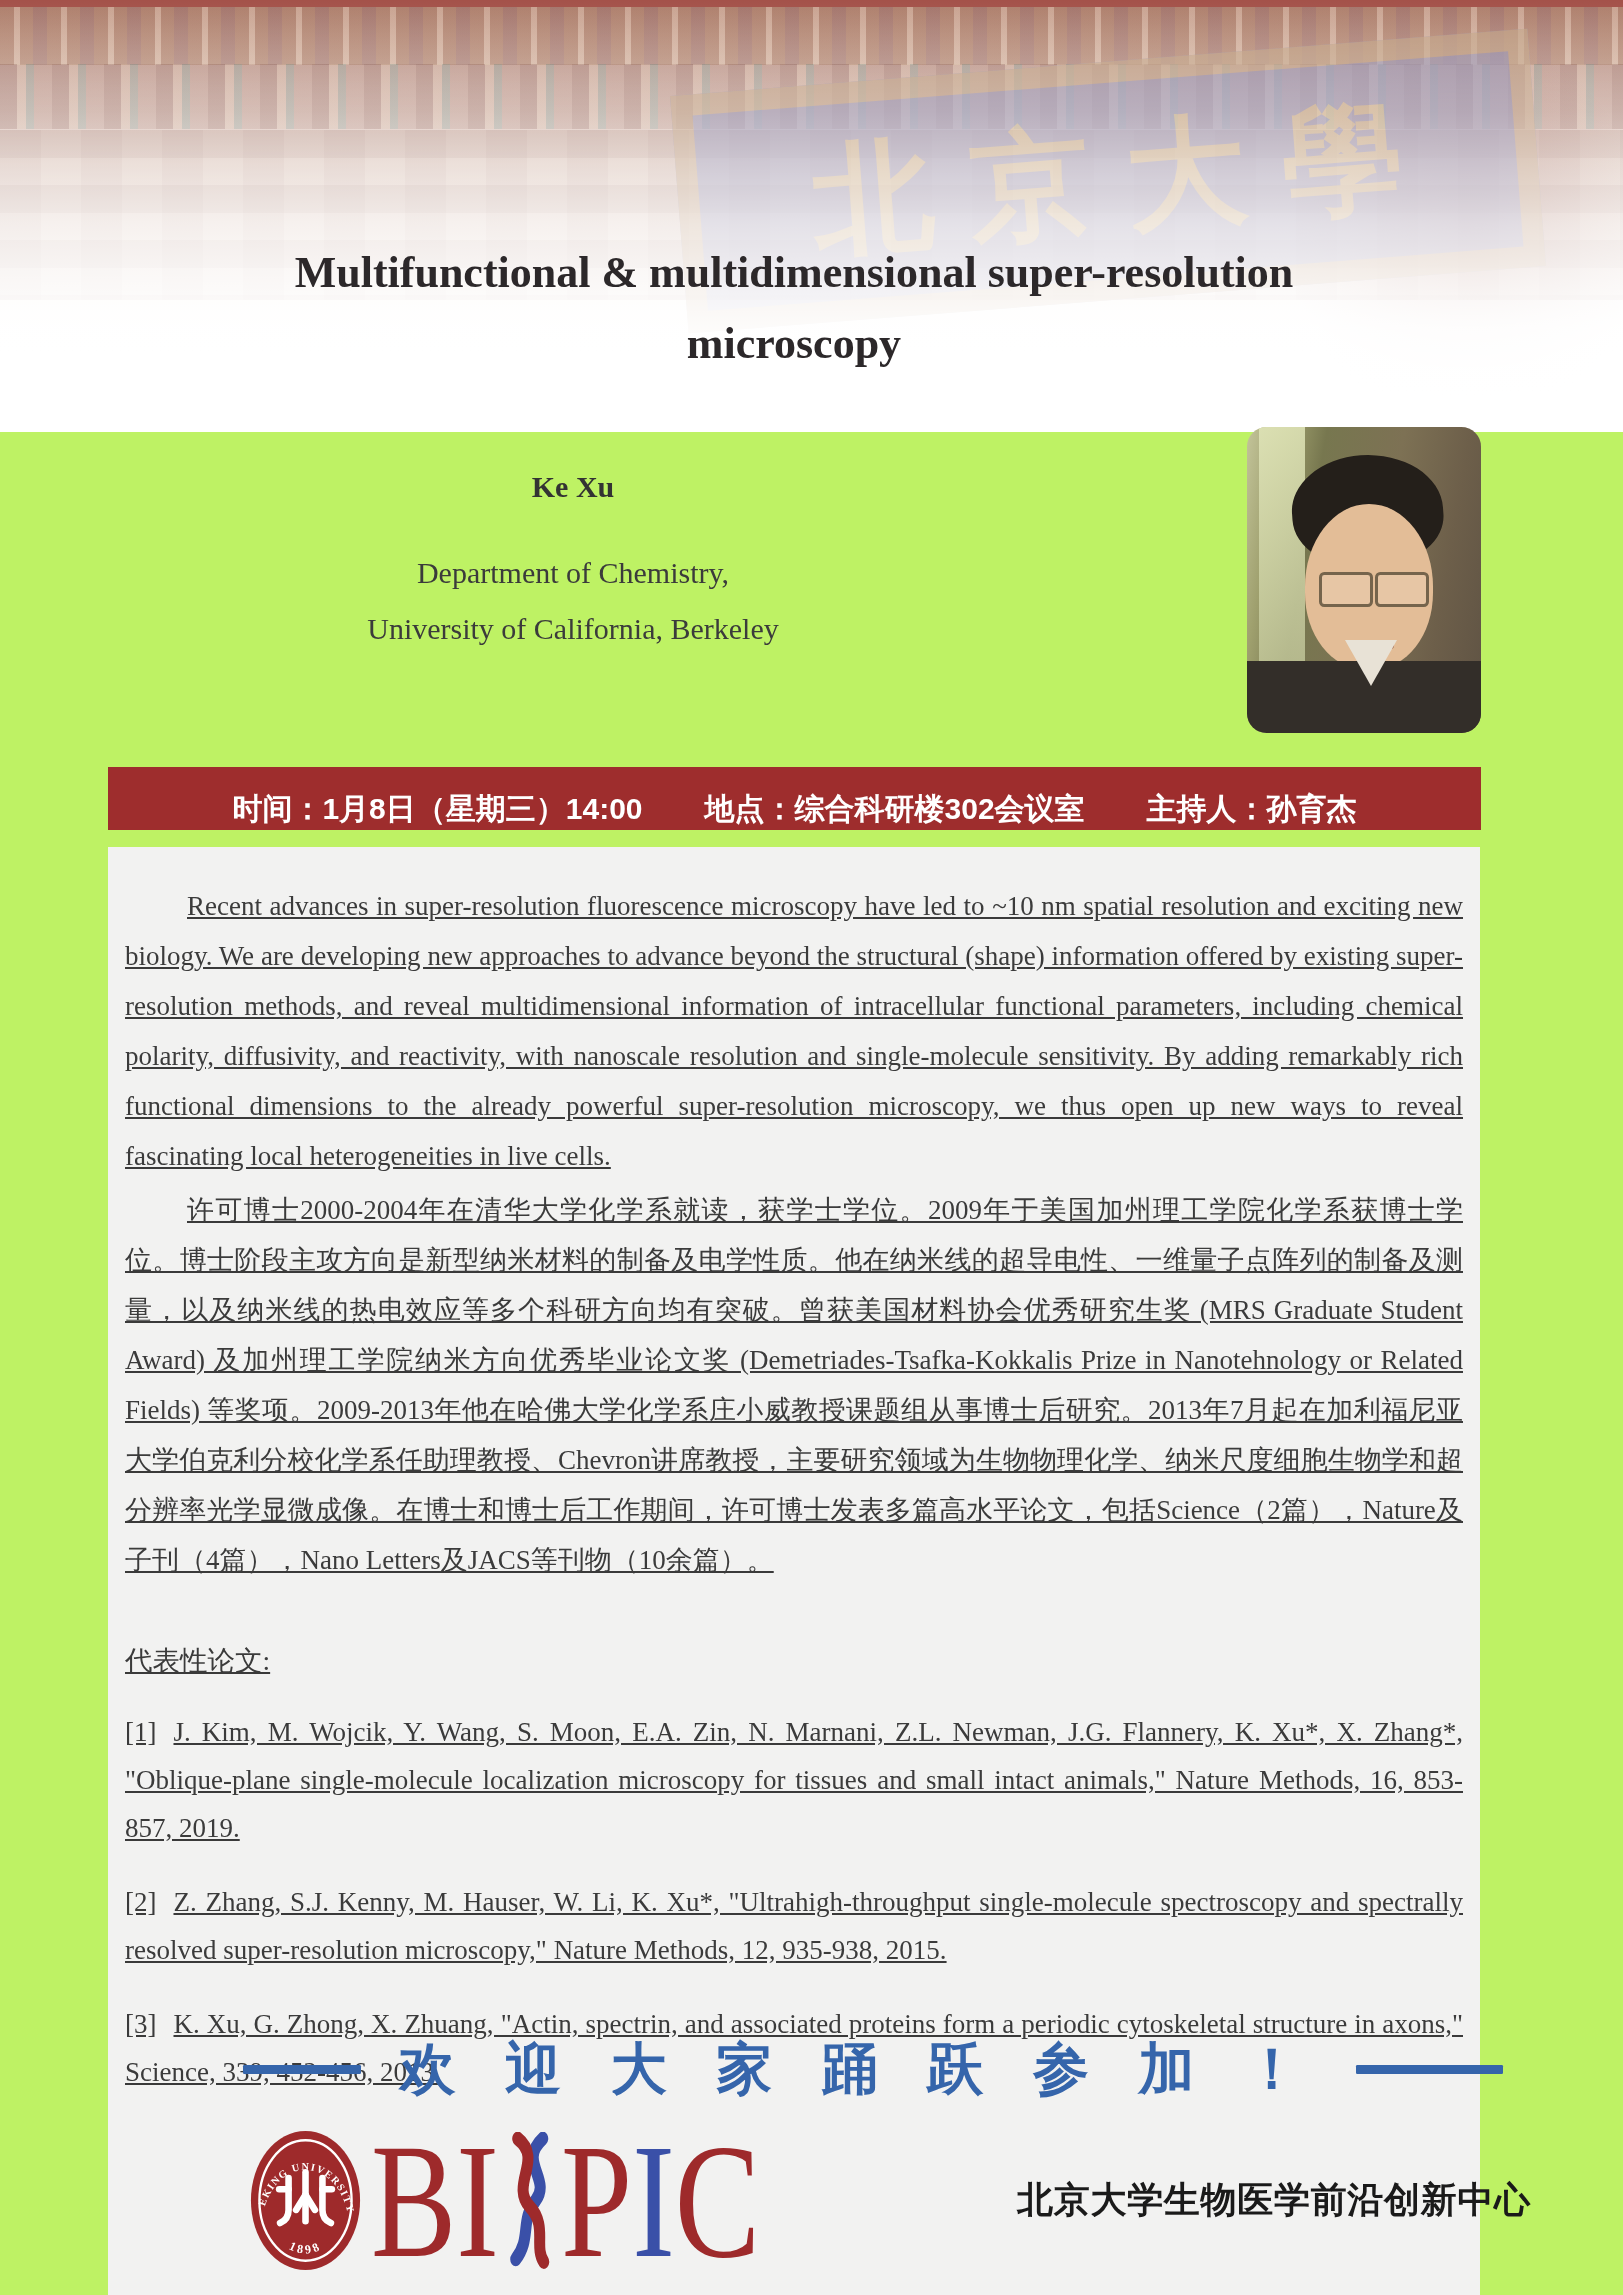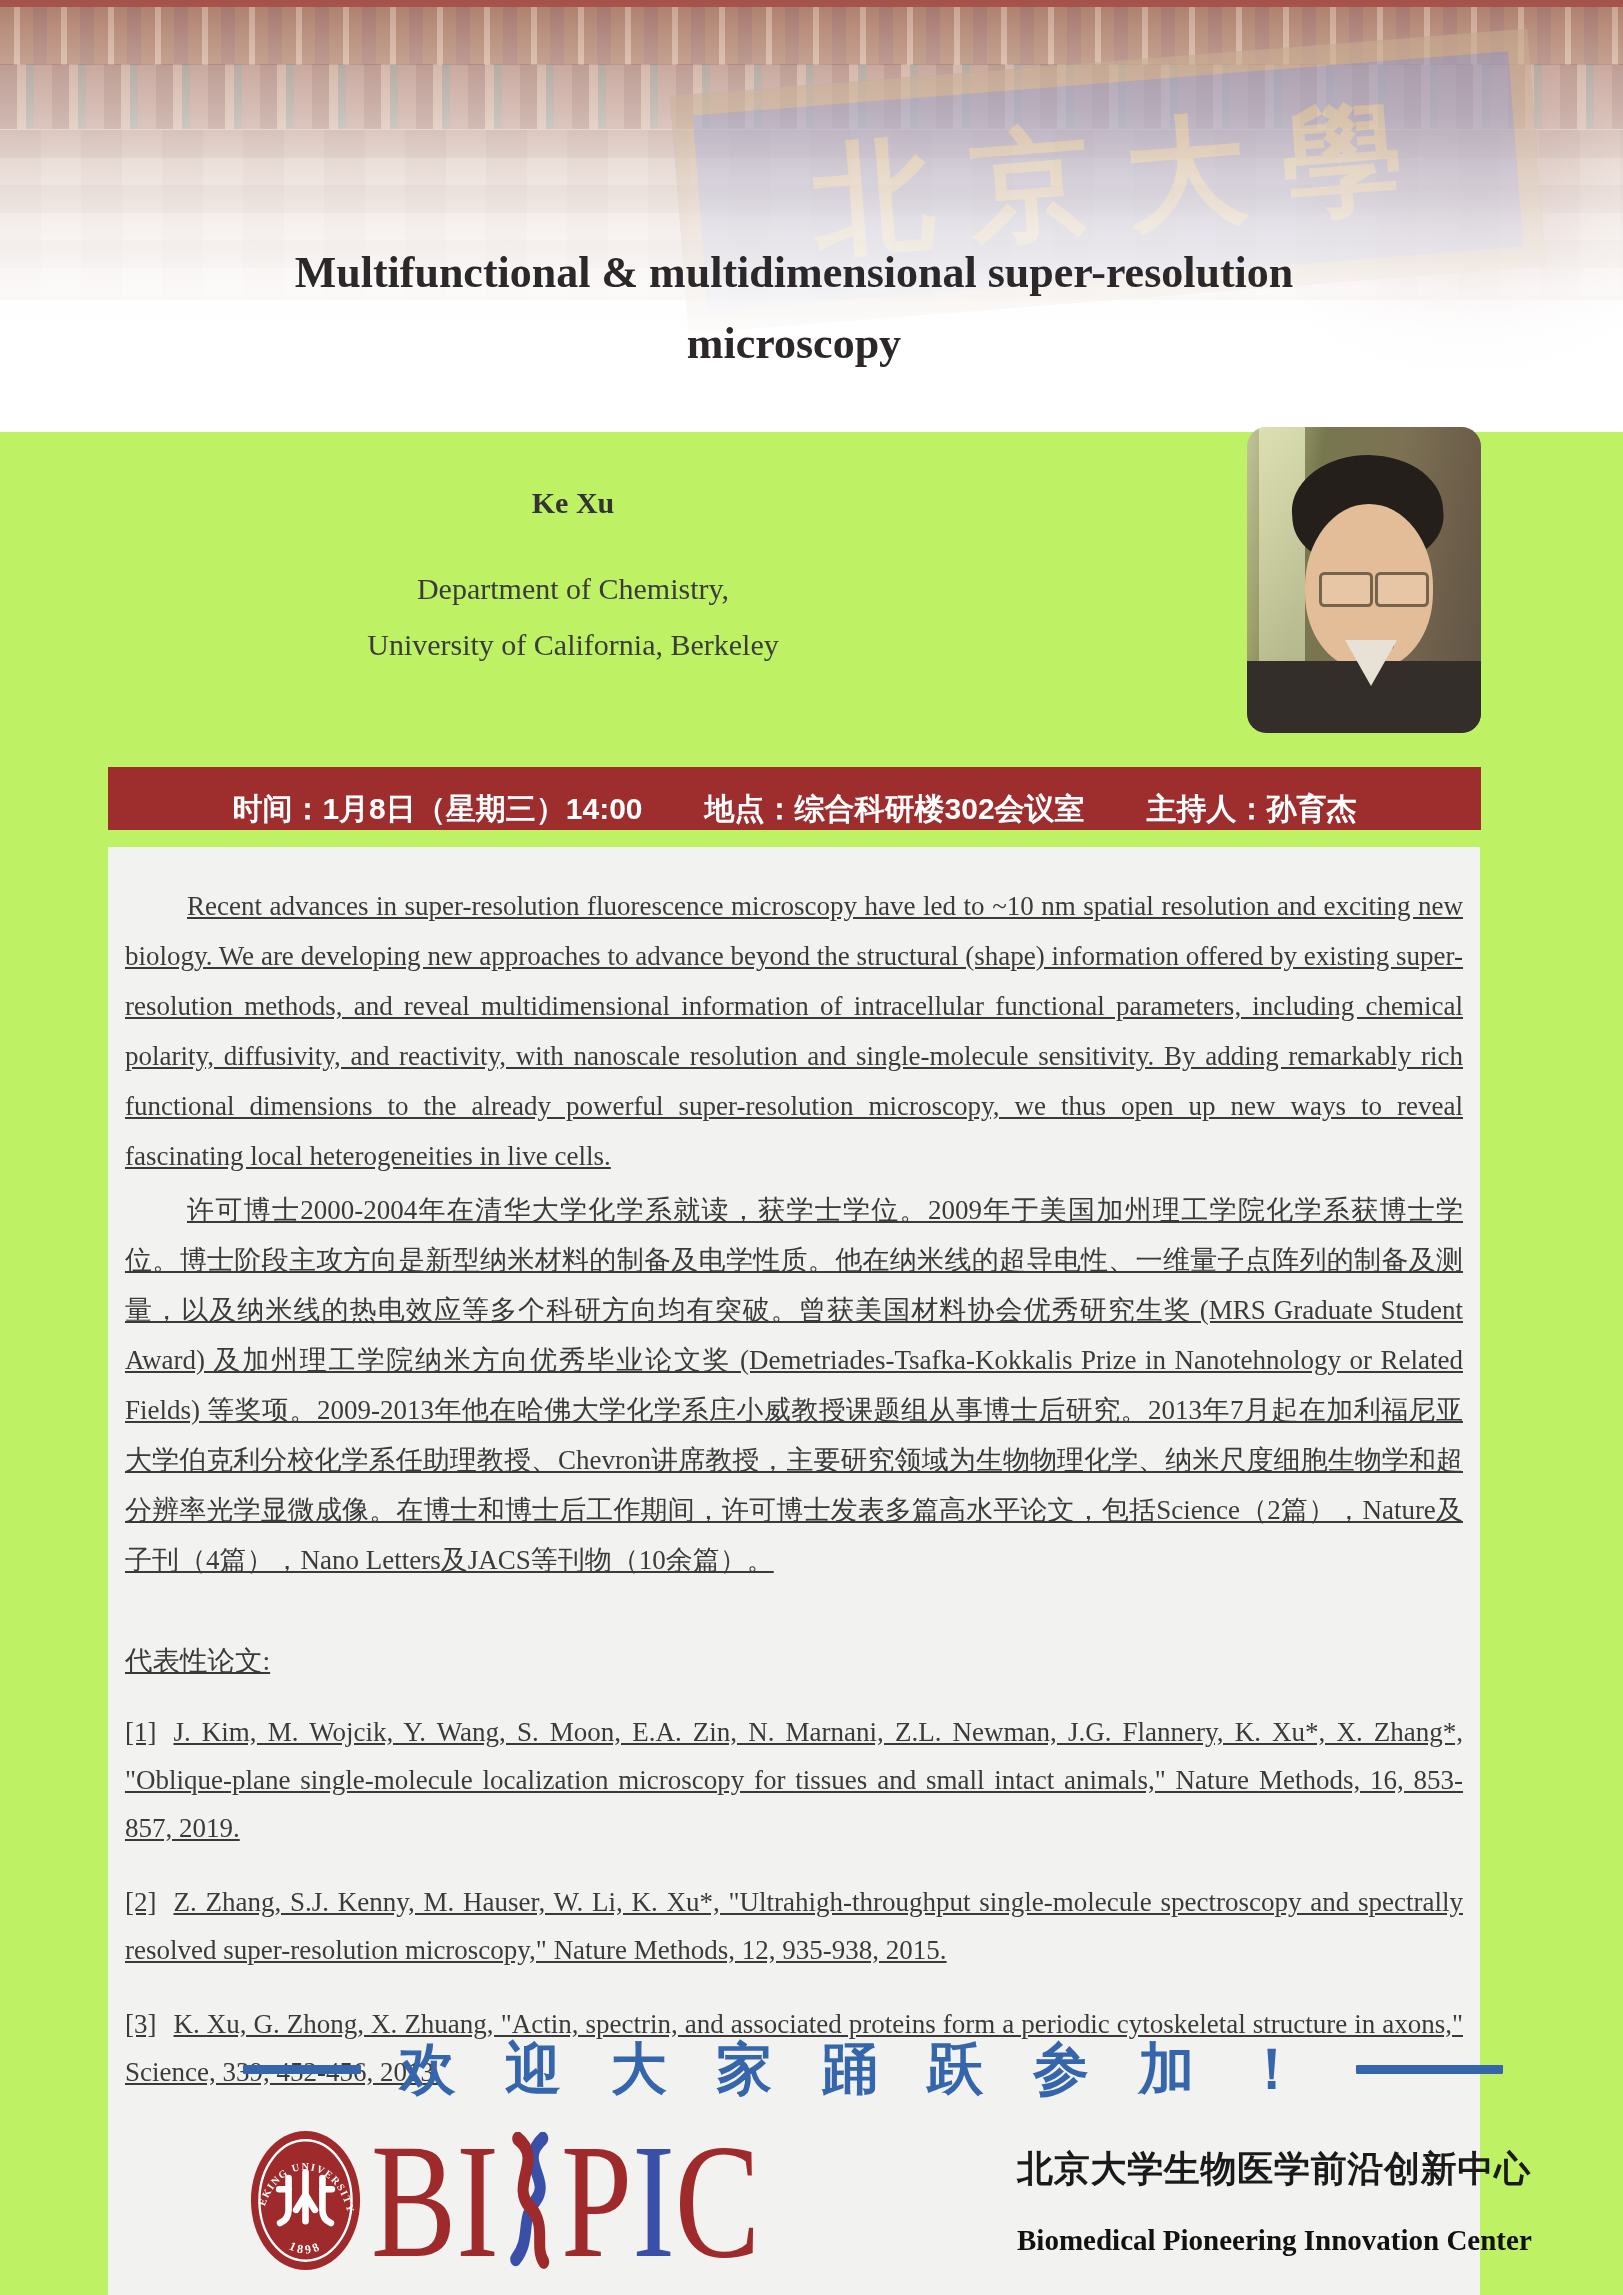--- a/index.html
+++ b/index.html
@@ -32,21 +32,21 @@
     font-family:"Liberation Serif", serif; }
   .header-fade { position:absolute; inset:0;
     background:linear-gradient(180deg, rgba(255,255,255,0) 0%, rgba(255,255,255,.22) 26%, rgba(255,255,255,.66) 52%, rgba(255,255,255,.94) 76%, #ffffff 92%); }
 
   
   .page-title { position:absolute; top:237px; left:108px; width:1372px; z-index:5;
     text-align:center; font-weight:bold; color:#2c282a; font-size:44px; line-height:71px;
     font-family:"Liberation Serif", serif; }
 
   
-  .speaker-block { position:absolute; top:486px; left:108px; width:930px; text-align:center; color:#3b3b3b; }
+  .speaker-block { position:absolute; top:470px; left:108px; width:930px; text-align:center; color:#3b3b3b; }
   .speaker-name { font-size:30px; font-weight:bold; color:#333; }
   .speaker-affil { margin-top:41px; font-size:30px; line-height:56px; color:#3b3b3b; }
 
   
   .speaker-photo { position:absolute; left:1247px; top:427px; width:234px; height:306px;
     border-radius:19.6px; overflow:hidden;
     background:linear-gradient(100deg,#c3c49a 0%,#9fa06e 14%,#77774f 28%,#7d7154 55%,#6d5f4a 78%,#5f5344 100%); }
   .ph-shelf { position:absolute; left:11.8px; top:0; width:46px; height:100%;
     background:linear-gradient(180deg, rgba(225,230,185,.85), rgba(190,195,150,.75)); }
   .ph-hair { position:absolute; left:45px; top:27.5px; width:151px; height:111px; background:#241f1a;
@@ -205,18 +205,17 @@
         <path d="M43,4 C18,22 52,36 36,52 C20,68 32,82 16,98" fill="none" stroke="#3a50a8" stroke-width="11" stroke-linecap="round"></path>
         <path d="M18,4 C44,20 10,40 30,57 C48,72 34,88 44,100" fill="none" stroke="#9e2a2b" stroke-width="11" stroke-linecap="round"></path>
       </svg>
         <span class="bl-red">P</span>
         <span class="bl-blue">I</span>
         <span class="bl-red">C</span>
     </div>
 
     <div class="org-names">
       <div class="org-cn">北京大学生物医学前沿创新中心</div>
-      <div class="org-en">Biomedical Pioneering Innovation Center</div>
     </div>
   </div>
 
 </div>
 
 
 </body></html>

